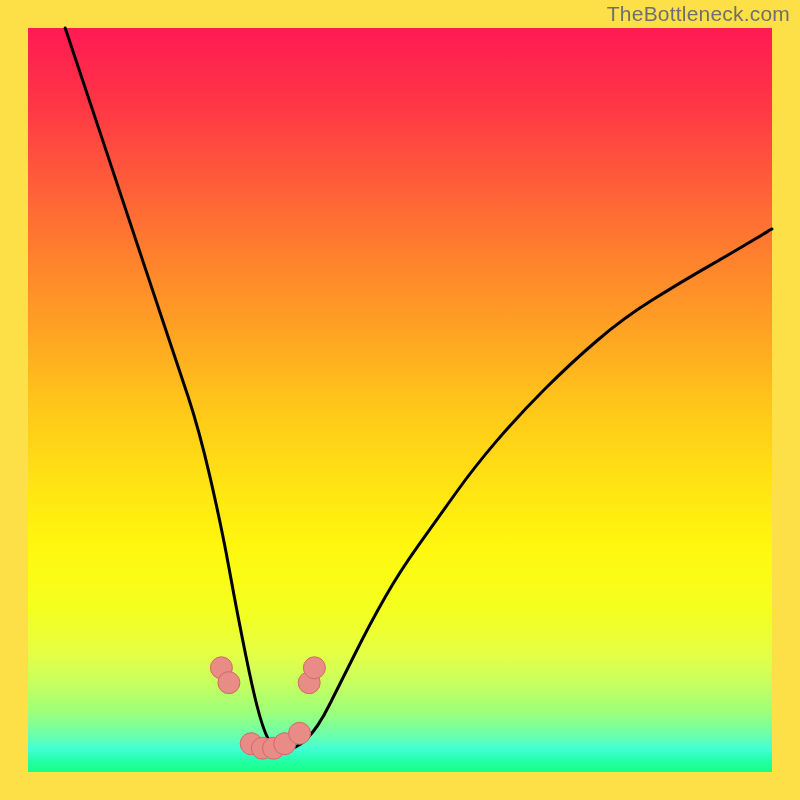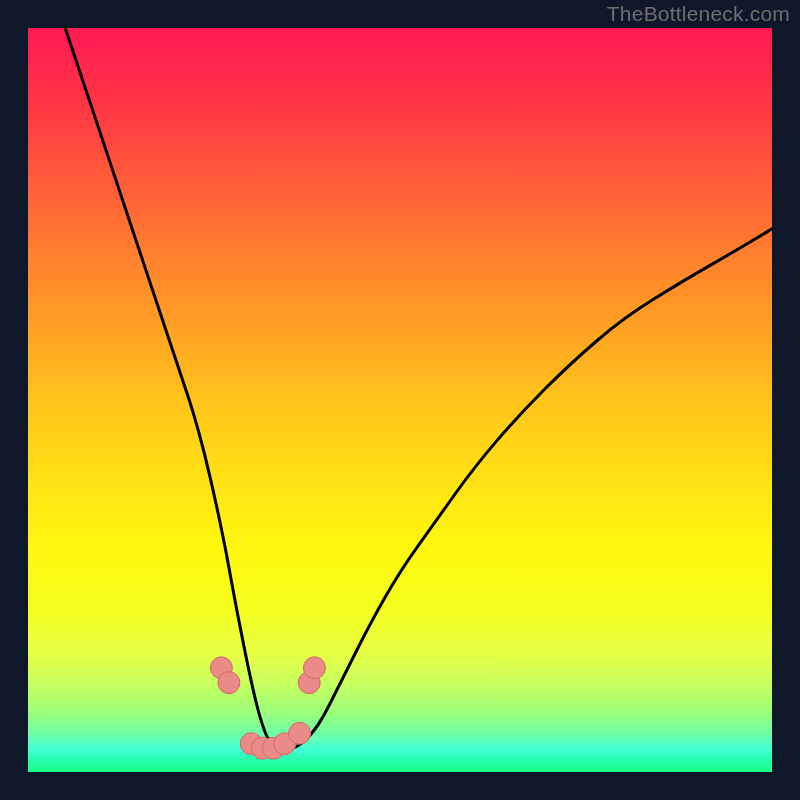--- a/index.html
+++ b/index.html
@@ -8,21 +8,21 @@
     width: 800px;
     height: 800px;
     background: #000;
     font-family: Arial, Helvetica, sans-serif;
     overflow: hidden;
   }
   .frame {
     position: absolute;
     left: 0; top: 0;
     width: 800px; height: 800px;
-    background: #0f172a;
+    background: #fde047;
   }
   .plot {
     position: absolute;
     left: 28px; top: 28px;
     width: 744px; height: 744px;
     background: linear-gradient(to bottom,
       #ff1a54 0%,
       #ff3545 10%,
       #ff5a3a 20%,
       #ff7e2e 30%,

